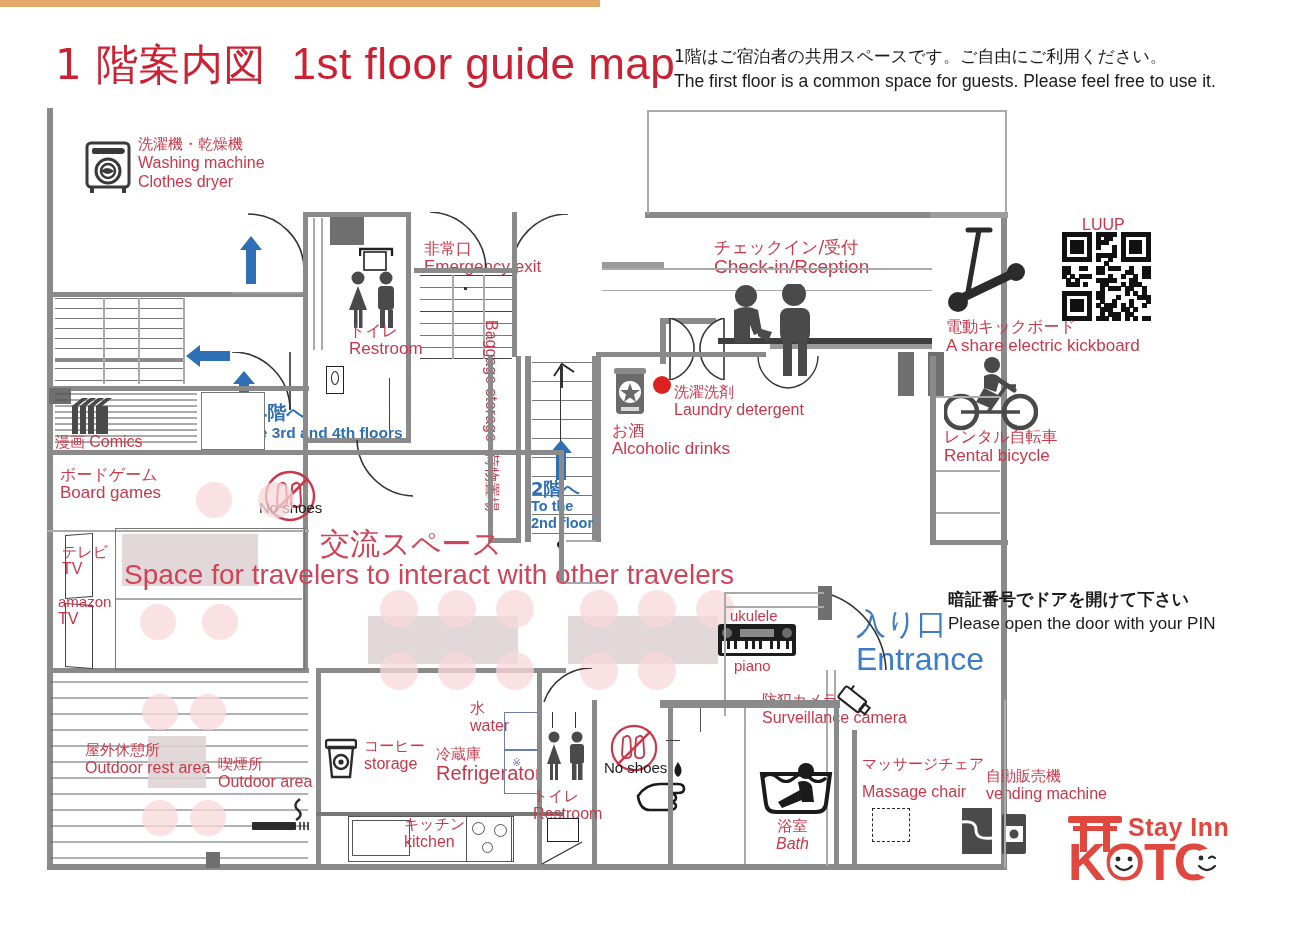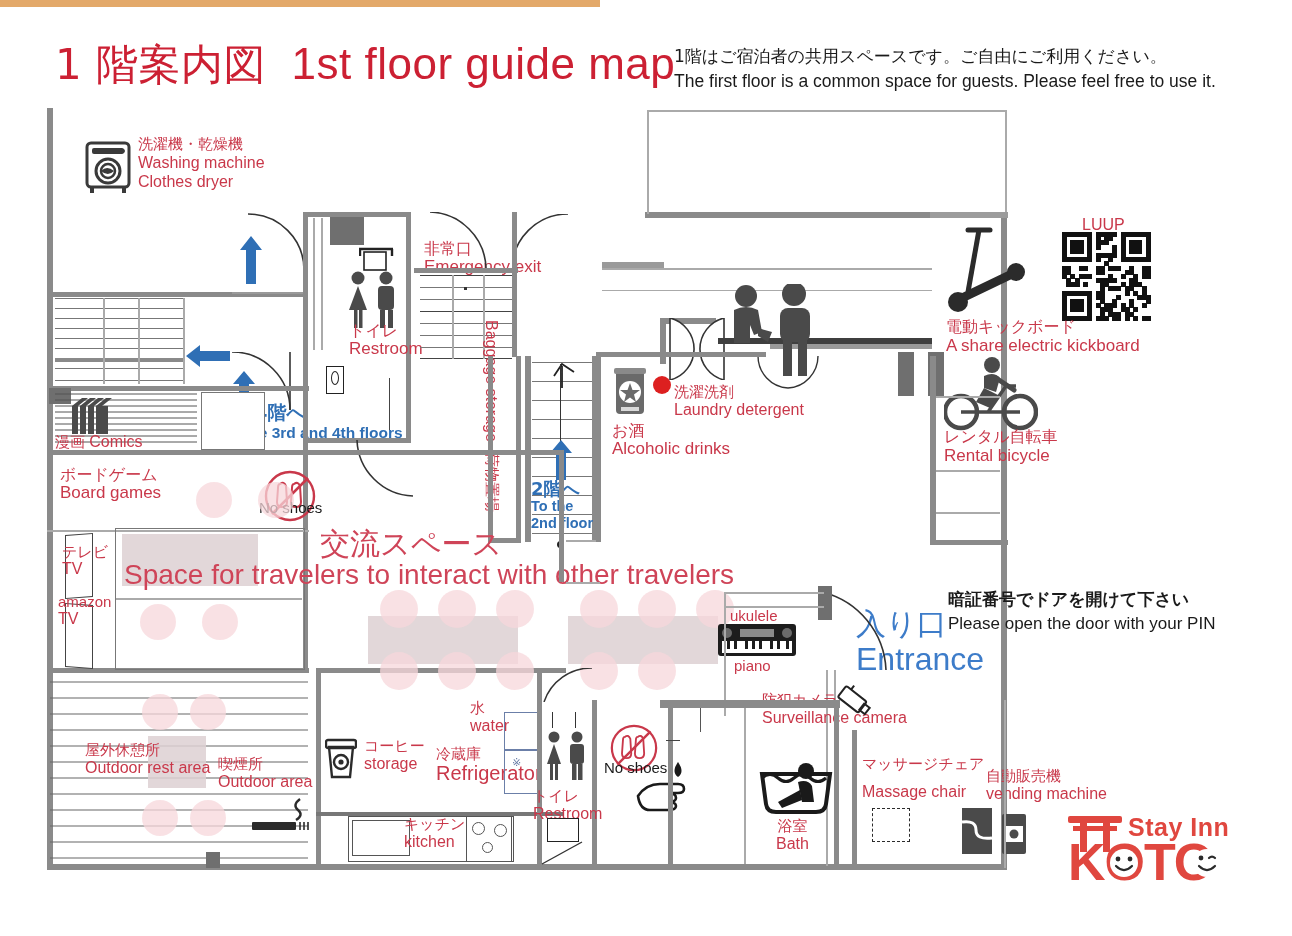--- a/index.html
+++ b/index.html
@@ -239,20 +239,24 @@
   <div class="abs" style="left:557px;top:541px;width:7px;height:7px;border-radius:50%;background:#222;"></div>
   <svg class="abs arrowUp" style="left:550px;top:440px;" width="22" height="40">
     <polygon points="11,0 22,13 16,13 16,40 6,40 6,13 0,13" fill="#2f6fb5"></polygon>
   </svg>
   <div class="lbl blue" style="left:531px;top:479px;font-size:18px;font-weight:bold;">
     <div class="jp">2階へ</div>
     <div style="font-size:14.5px;margin-top:1px;">To the</div>
     <div style="font-size:14.5px;margin-top:1px;">2nd floor</div>
   </div>
 
+  <div class="lbl red" style="left:714px;top:238px;font-size:17px;">
+    <div class="jp">チェックイン/受付</div>
+    <div style="font-size:19px;margin-top:1px;">Check-in/Rception</div>
+  </div>
   <div class="hair" style="left:602px;top:268px;width:330px;height:2px;"></div>
   <div class="hair" style="left:602px;top:290px;width:330px;height:1px;"></div>
   <div class="w" style="left:602px;top:262px;width:62px;height:6px;background:#9a9a9a;"></div>
   <div class="w" style="left:660px;top:320px;width:6px;height:44px;"></div>
   <div class="w" style="left:660px;top:318px;width:56px;height:6px;"></div>
 
   <svg class="abs" style="left:668px;top:318px;" width="100" height="62">
     <path d="M2 0 A32 32 0 0 1 2 62 Z" fill="#fff" stroke="#333" stroke-width="1.6"></path>
     <path d="M56 0 A32 32 0 0 0 56 62 Z" fill="#fff" stroke="#333" stroke-width="1.6"></path>
   </svg>
@@ -817,21 +821,21 @@
   <div class="hair" style="left:666px;top:740px;width:14px;height:1.4px;background:#444;"></div>
   <svg class="abs" style="left:758px;top:756px;" width="76" height="60" viewBox="0 0 76 60">
     <path d="M4 18 L8 48 q1 8 10 8 l40 0 q9 0 10 -8 L72 18 Z" fill="none" stroke="#1a1a1a" stroke-width="4"></path>
     <path d="M4 22 q8 -7 16 0 q8 7 16 0 q8 -7 16 0 q8 7 16 0" fill="none" stroke="#1a1a1a" stroke-width="3"></path>
     <circle cx="48" cy="15" r="8" fill="#1a1a1a"></circle>
     <path d="M40 26 q10 -3 14 4 l2 16 l-12 0 Z" fill="#1a1a1a"></path>
     <path d="M42 34 L20 46 L24 52 L44 44 Z" fill="#1a1a1a"></path>
   </svg>
   <div class="lbl red" style="left:776px;top:818px;font-size:15px;text-align:center;">
     <div class="jp">浴室</div>
-    <div style="font-size:16px;margin-top:1px;">Bath</div>
+    <div style="font-size:16px;margin-top:1px;font-style:italic;">Bath</div>
   </div>
 
   <div class="lbl red" style="left:862px;top:756px;font-size:15px;">
     <div class="jp">マッサージチェア</div>
     <div style="font-size:16px;margin-top:11px;">Massage chair</div>
   </div>
   <div class="abs" style="left:872px;top:808px;width:36px;height:32px;border:1.8px dashed #2b2b2b;"></div>
   <div class="w" style="left:852px;top:730px;width:5px;height:138px;"></div>
 
   <div class="lbl red" style="left:986px;top:768px;font-size:15px;">

